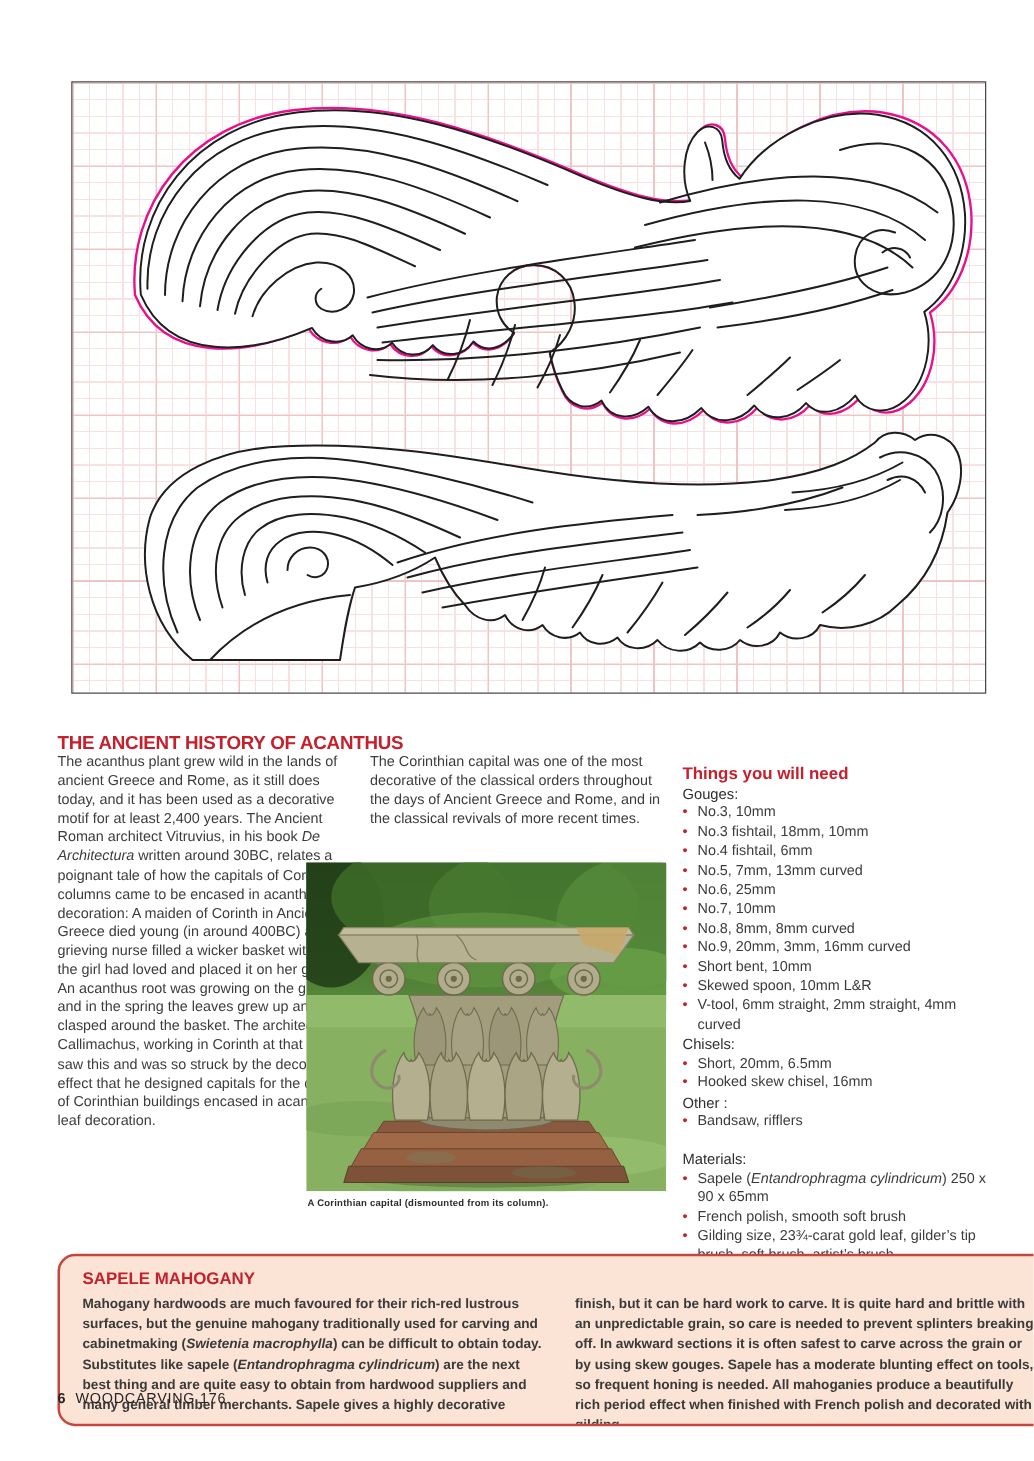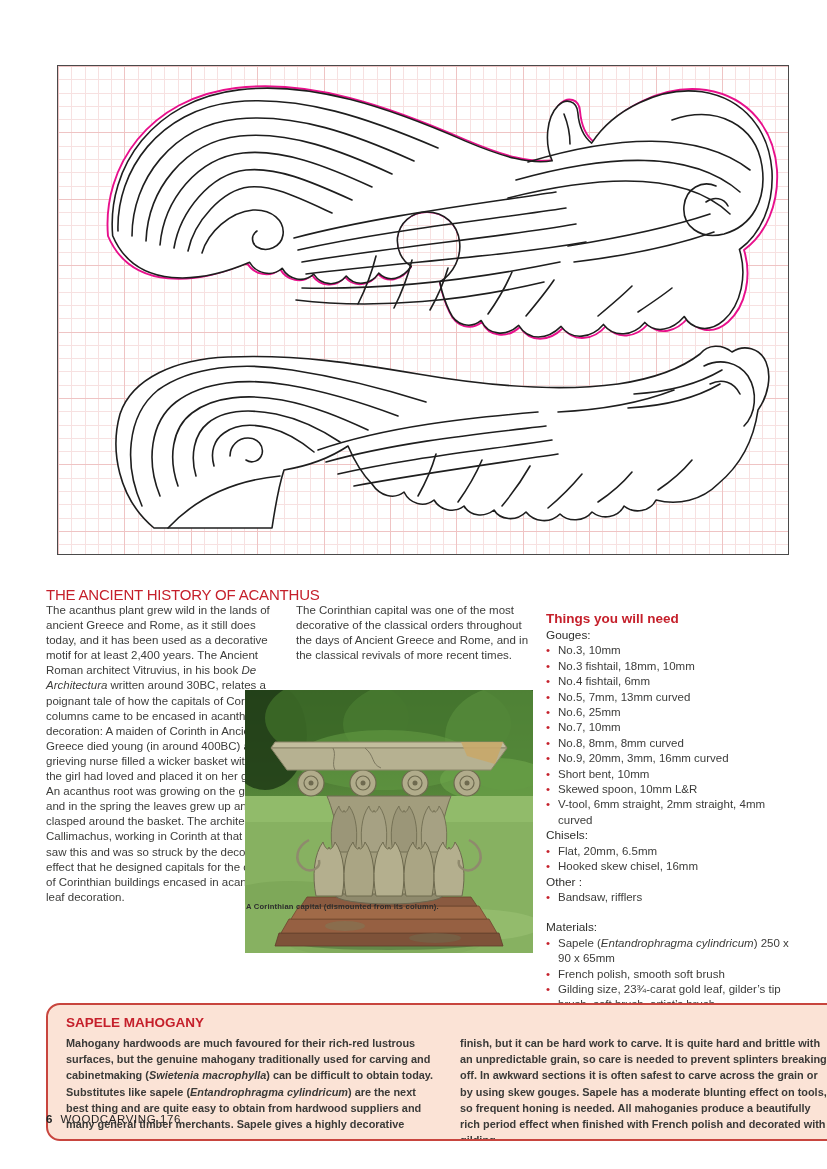--- a/index.html
+++ b/index.html
@@ -24,30 +24,30 @@
     background-color:#fff;
   }
   .pattern-panel svg{position:absolute;left:0;top:0;}
   .ink{fill:none;stroke:var(--drawing-line);stroke-width:1.6;stroke-linecap:round;stroke-linejoin:round;}
   .ink-fill{fill:#fff;stroke:var(--drawing-line);stroke-width:1.6;stroke-linejoin:round;}
   .mag{fill:#fff;stroke:var(--magenta-outline);stroke-width:1.9;stroke-linejoin:round;}
 
   
   .article-title{
     position:absolute;left:46px;top:586px;white-space:nowrap;
-    color:var(--accent-red);font-size:15px;font-weight:normal;letter-spacing:-.2px;
+    color:var(--accent-red);font-size:15px;font-weight:bold;letter-spacing:-.2px;
   }
   .body-col{position:absolute;font-size:11.5px;line-height:15.1px;color:var(--body-text);}
   .col1{left:46px;top:603px;width:242px;}
   .col2{left:296px;top:603px;width:242px;}
 
   
   .photo{position:absolute;left:245px;top:690px;width:288px;height:263px;display:block;}
   .photo-caption{
-    position:absolute;left:246px;top:902px;width:288px;
+    position:absolute;left:246px;top:958px;width:288px;
     font-size:7.6px;font-weight:bold;color:#2c2c2c;letter-spacing:.2px;
   }
 
   
   .things{position:absolute;left:546px;top:611px;width:246px;}
   .things-title{color:var(--accent-red);font-size:13.5px;font-weight:bold;margin-bottom:2px;}
   .tn-label{font-weight:normal;color:#2e2e2c;font-size:11.8px;line-height:15.4px;}
   .tn-list{list-style:none;}
   .tn-item{position:relative;padding-left:12px;font-size:11.5px;line-height:15.4px;}
   .tn-item .bullet{position:absolute;left:0;top:0;color:var(--accent-red);font-size:11.5px;}
@@ -235,21 +235,21 @@
           <li class="tn-item"><span class="bullet">•</span><span>No.6, 25mm</span></li>
           <li class="tn-item"><span class="bullet">•</span><span>No.7, 10mm</span></li>
           <li class="tn-item"><span class="bullet">•</span><span>No.8, 8mm, 8mm curved</span></li>
           <li class="tn-item"><span class="bullet">•</span><span>No.9, 20mm, 3mm, 16mm curved</span></li>
           <li class="tn-item"><span class="bullet">•</span><span>Short bent, 10mm</span></li>
           <li class="tn-item"><span class="bullet">•</span><span>Skewed spoon, 10mm L&amp;R</span></li>
           <li class="tn-item"><span class="bullet">•</span><span>V-tool, 6mm straight, 2mm straight, 4mm curved</span></li>
         </ul>
         <div class="tn-label">Chisels:</div>
         <ul class="tn-list">
-          <li class="tn-item"><span class="bullet">•</span><span>Flat, 20mm, 6.5mm</span></li>
+          <li class="tn-item"><span class="bullet">•</span><span>Short, 20mm, 6.5mm</span></li>
           <li class="tn-item"><span class="bullet">•</span><span>Hooked skew chisel, 16mm</span></li>
         </ul>
         <div class="tn-label">Other :</div>
         <ul class="tn-list">
           <li class="tn-item"><span class="bullet">•</span><span>Bandsaw, rifflers</span></li>
         </ul>
         <div class="tn-gap"></div>
         <div class="tn-label">Materials:</div>
         <ul class="tn-list">
           <li class="tn-item"><span class="bullet">•</span><span>Sapele (<i>Entandrophragma cylindricum</i>) 250 x 90 x 65mm</span></li>

